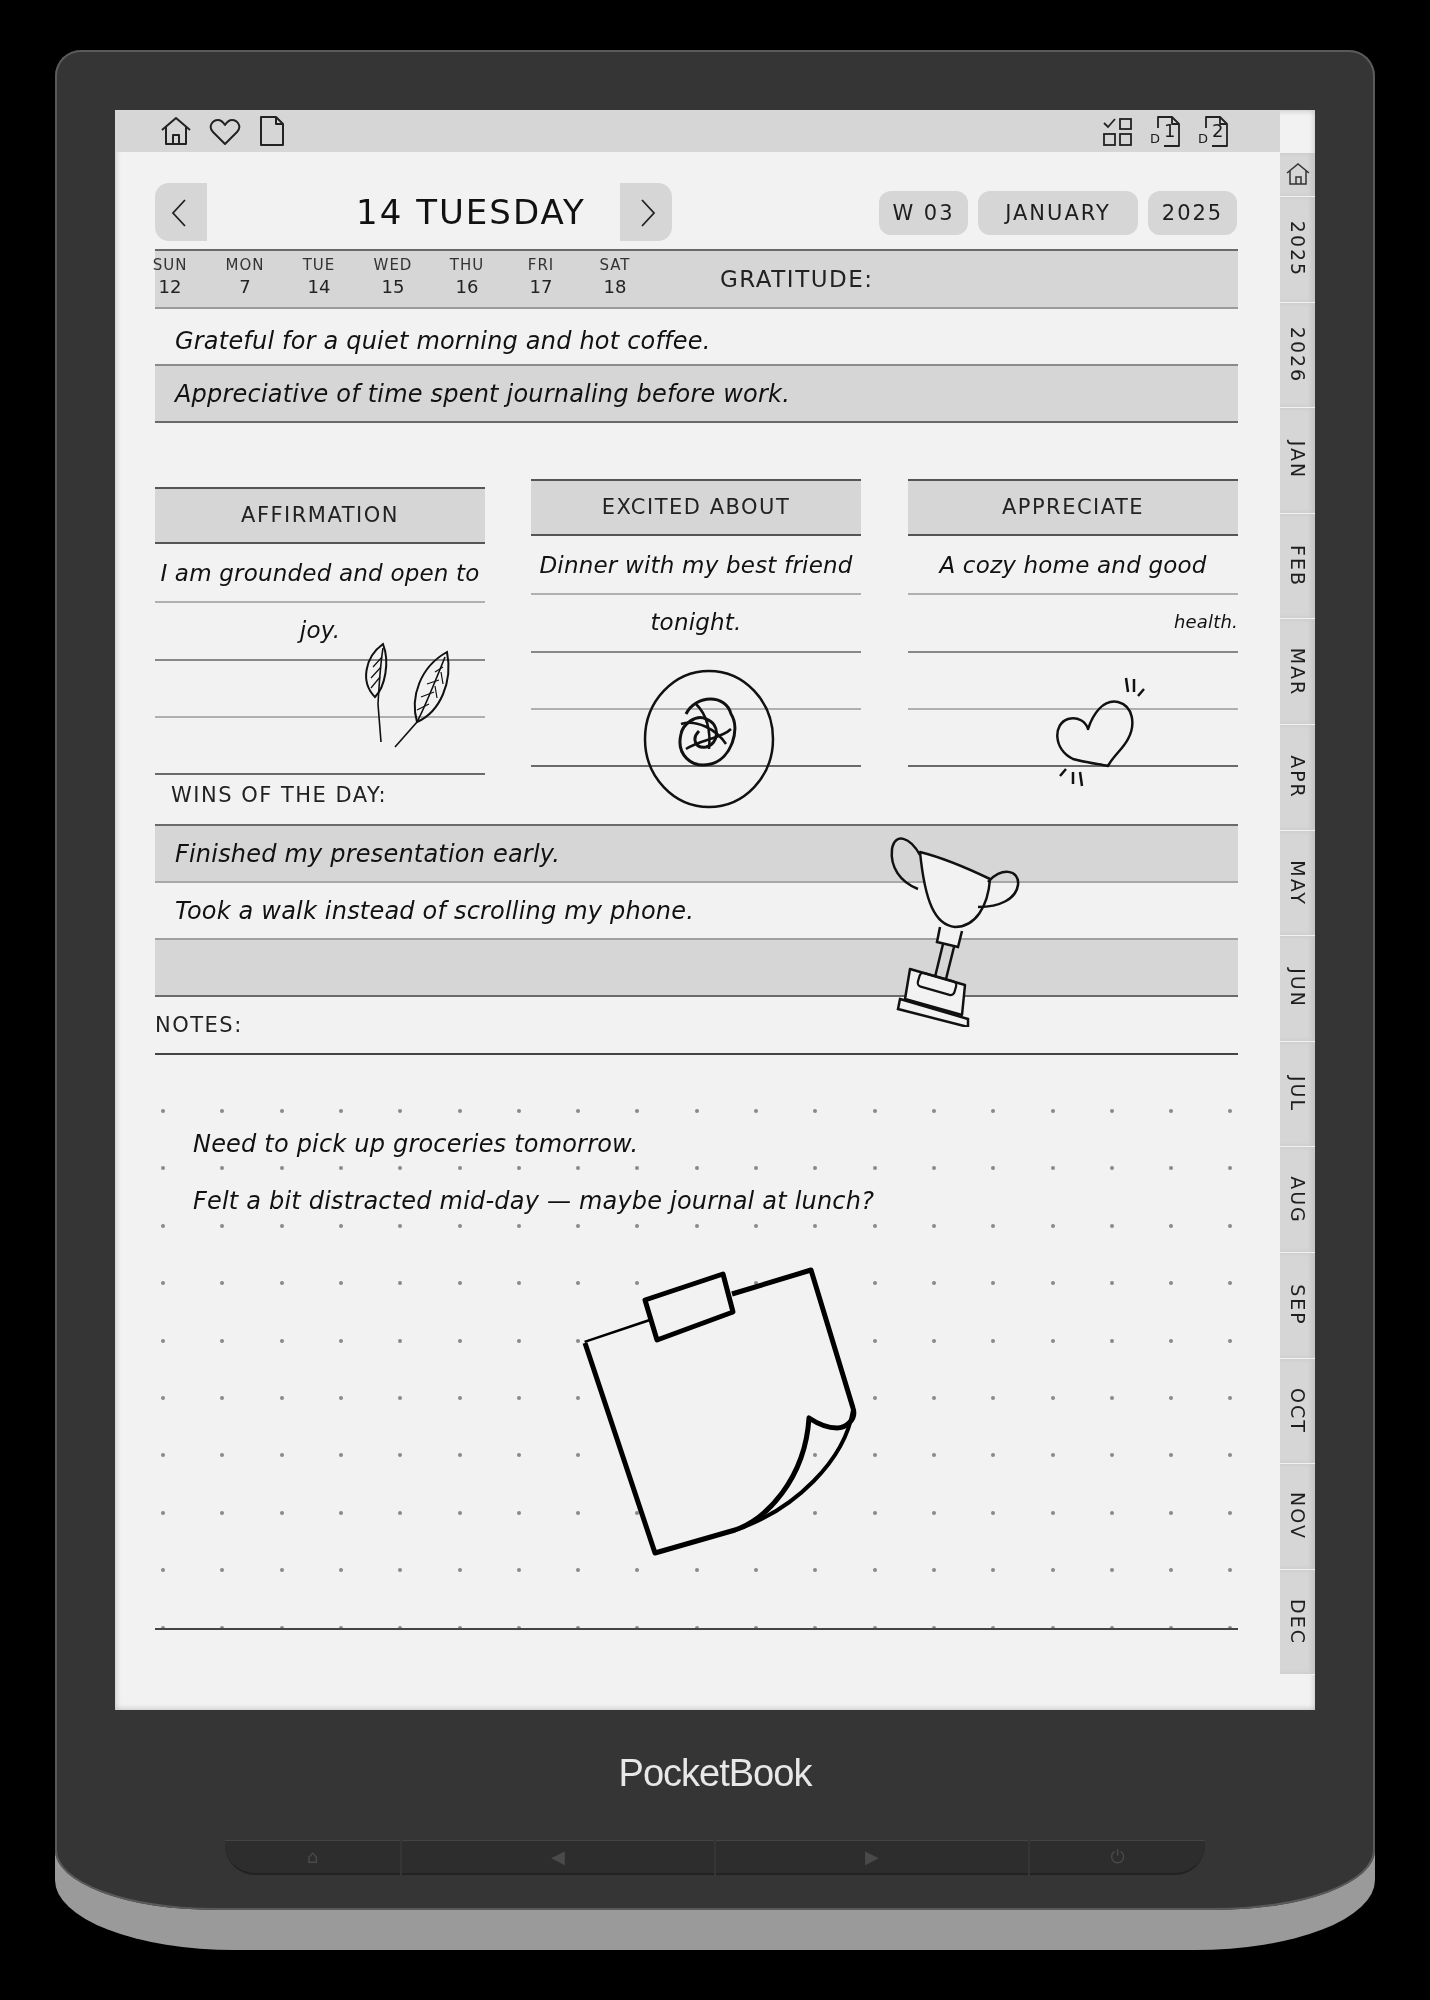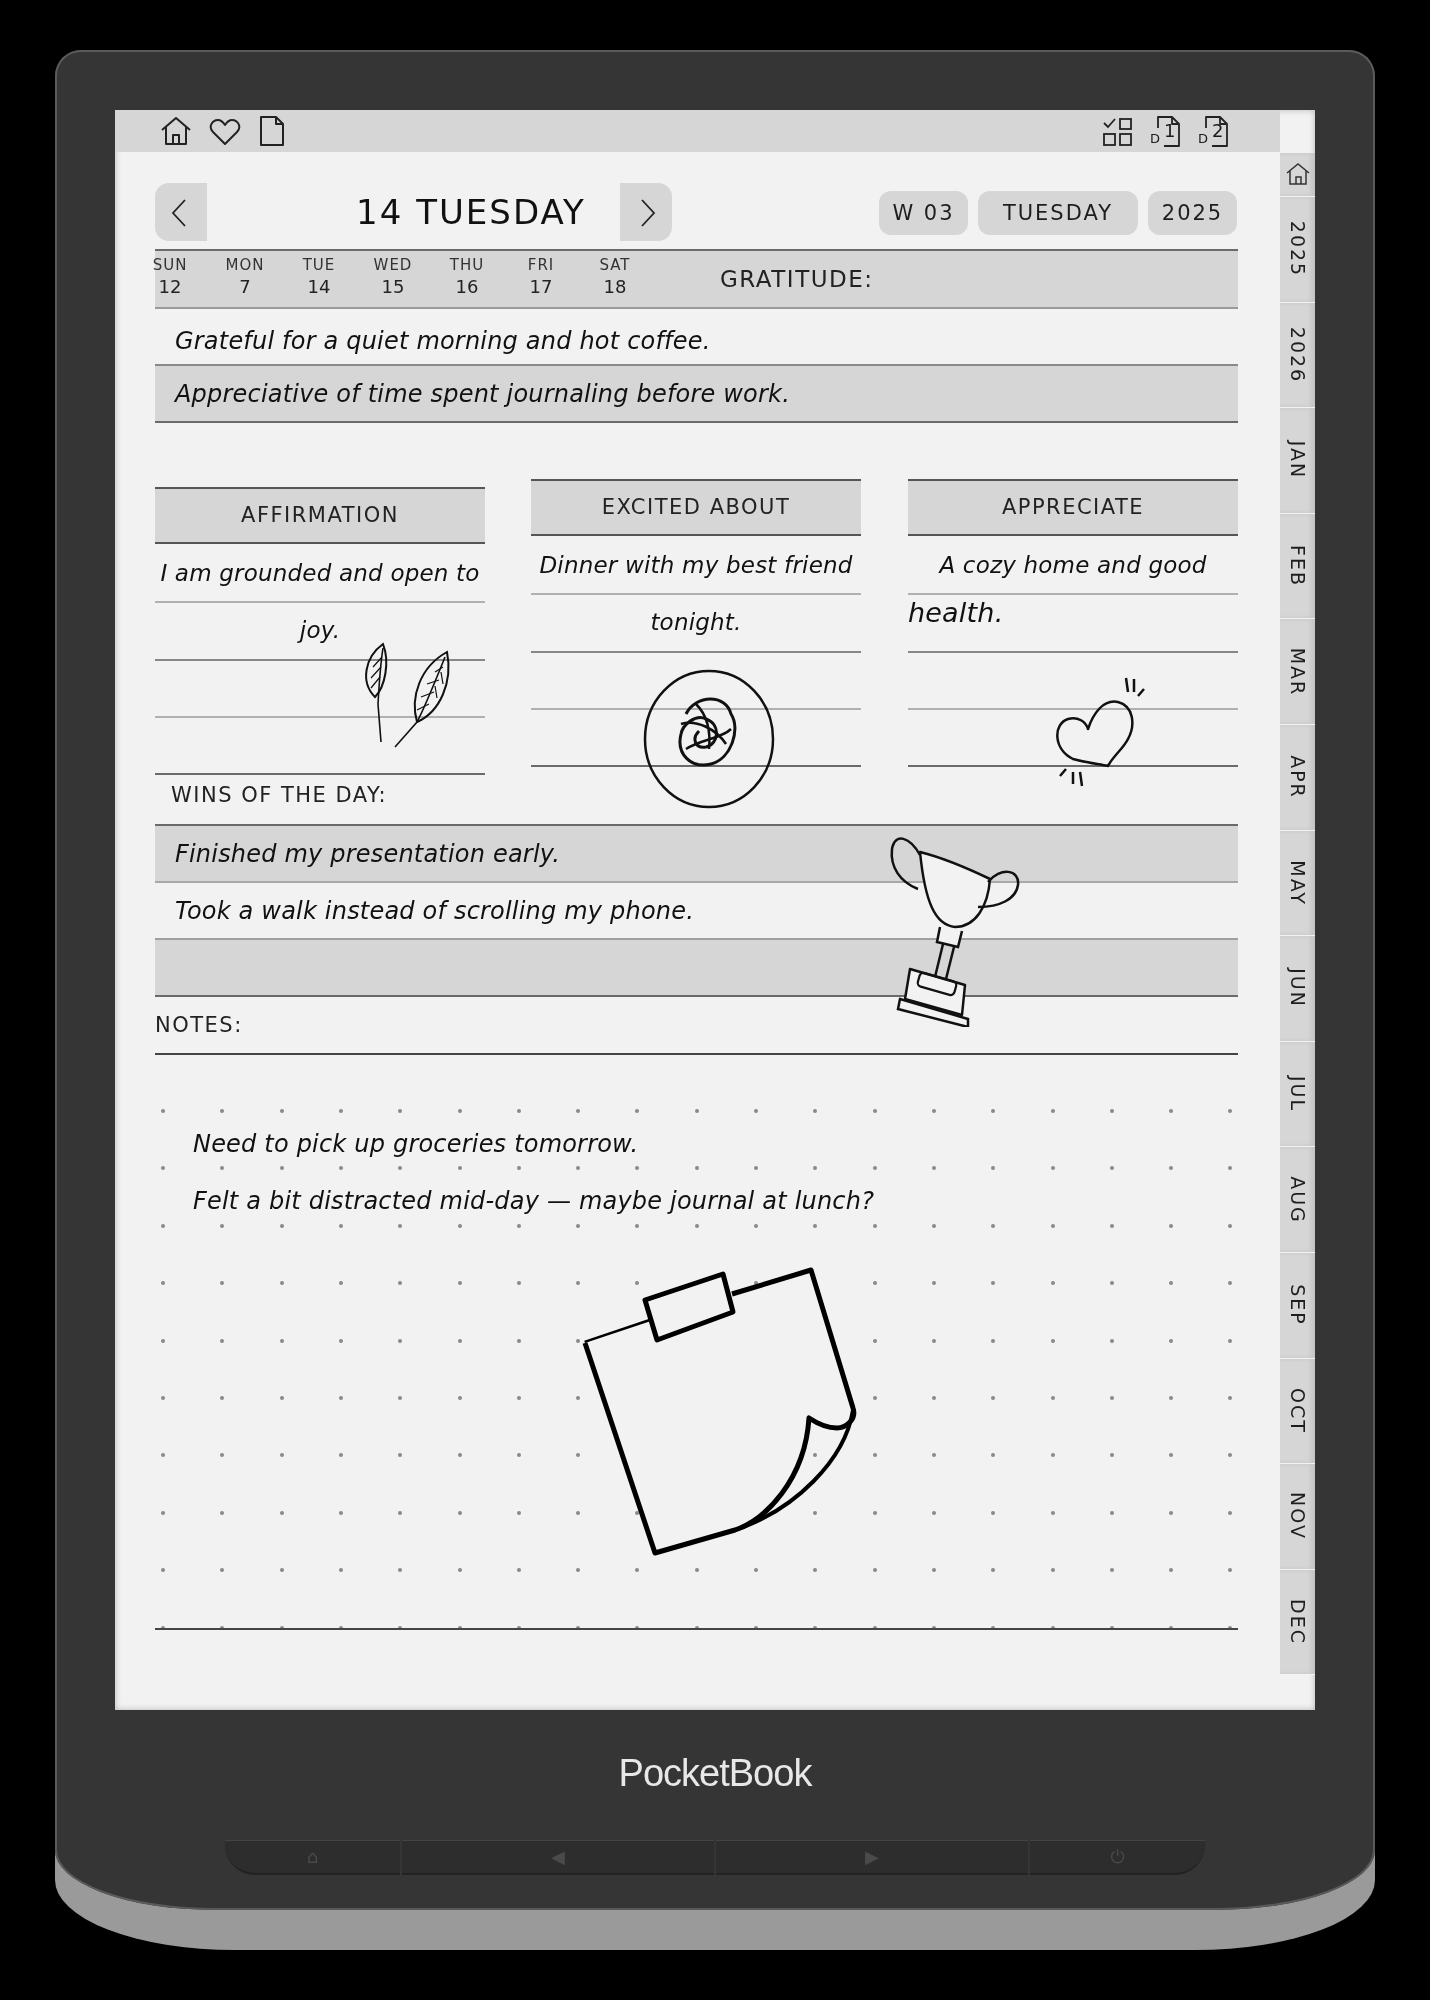--- a/index.html
+++ b/index.html
@@ -99,21 +99,21 @@
     </svg>
   </div>
   <div class="abs" style="left:92px;top:76px;width:528px;height:52px;text-align:center;font-size:34px;letter-spacing:2px;line-height:52px;color:#111">14 TUESDAY</div>
   <div class="abs navbtn" style="left:505px;top:73px;width:52px;height:58px;border-radius:0 14px 14px 0">
     <svg class="abs" style="left:18px;top:15px" width="20" height="30" viewBox="0 0 20 30">
       <path d="M4 2 L16 15 L4 28" fill="none" stroke="#222" stroke-width="1.8"></path>
     </svg>
   </div>
 
   <div class="abs pill" style="left:764px;top:81px;width:89px;height:44px">W 03</div>
-  <div class="abs pill" style="left:863px;top:81px;width:160px;height:44px">TUESDAY</div>
+  <div class="abs pill" style="left:863px;top:81px;width:160px;height:44px">JANUARY</div>
   <div class="abs pill" style="left:1033px;top:81px;width:89px;height:44px">2025</div>
 
   <div class="abs band" style="left:40px;top:140px;width:1083px;height:58px"></div>
   <div class="abs hline" style="left:40px;top:139px;width:1083px"></div>
   <div class="abs hline-l" style="left:40px;top:197px;width:1083px;border-top-color:#9a9a9a"></div>
 
   <div class="day" style="left:25px;top:146px">
       <div class="dn">SUN</div>
       <div class="dd">12</div>
     </div>
@@ -183,21 +183,21 @@
       <path d="M45 45 C55 25 85 25 90 45 C100 60 90 90 70 95 C50 100 35 85 40 65 C42 55 55 45 65 50 C80 55 78 75 65 78 C55 80 50 70 58 62" fill="none" stroke="#111" stroke-width="3"></path>
       <path d="M40 55 C55 50 75 60 85 75 M45 80 C60 70 80 70 90 60 M55 35 C65 45 70 60 68 80" fill="none" stroke="#111" stroke-width="2.5"></path>
     </svg>
   </div>
 
   <div class="abs" style="left:793px;top:369px;width:330px;height:330px">
     <div class="abs band" style="left:0;top:0;width:330px;height:57px;border-top:2px solid #555;border-bottom:2px solid #555;box-sizing:border-box"></div>
     <div class="abs label" style="left:0;top:0;width:330px;line-height:57px;text-align:center">APPRECIATE</div>
     <div class="abs hand" style="left:0;top:60px;width:330px;text-align:center;line-height:52px;font-size:23px">A cozy home and good</div>
     <div class="abs hline-l" style="left:0;top:114px;width:330px"></div>
-    <div class="abs hand" style="left:0;top:108px;width:330px;text-align:left;line-height:52px;font-size:27px">health.</div>
+    <div class="abs hand" style="left:0;top:117px;width:330px;text-align:right;line-height:52px;font-size:18px">health.</div>
     <div class="abs hline" style="left:0;top:172px;width:330px;border-top-color:#888"></div>
     <div class="abs hline-l" style="left:0;top:229px;width:330px"></div>
     <div class="abs hline" style="left:0;top:286px;width:330px"></div>
     <svg class="abs" style="left:140px;top:195px" width="120" height="120" viewBox="0 0 120 120">
       <path d="M25 85 C5 75 5 50 20 45 C30 42 38 48 40 55 C45 40 55 25 70 28 C85 32 88 50 80 65 C75 75 65 82 60 92 C50 90 35 88 25 85 Z" fill="none" stroke="#111" stroke-width="2.5" stroke-linejoin="round"></path>
       <path d="M78 4 L80 18 M86 5 L86 18 M96 15 L90 22" stroke="#111" stroke-width="2.5"></path>
       <path d="M18 95 L12 102 M25 98 L25 110 M32 98 L34 112" stroke="#111" stroke-width="2.5"></path>
     </svg>
   </div>
 

